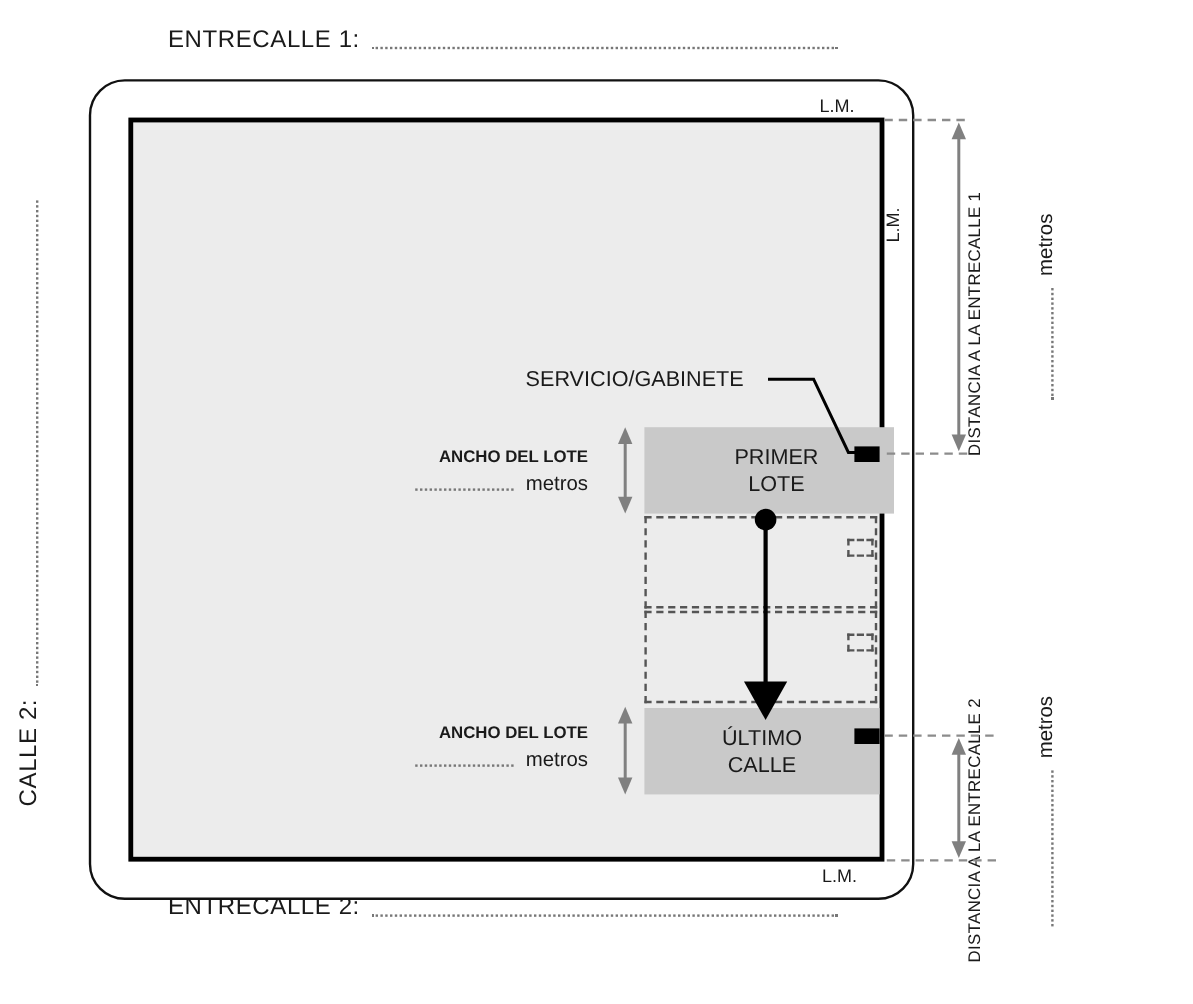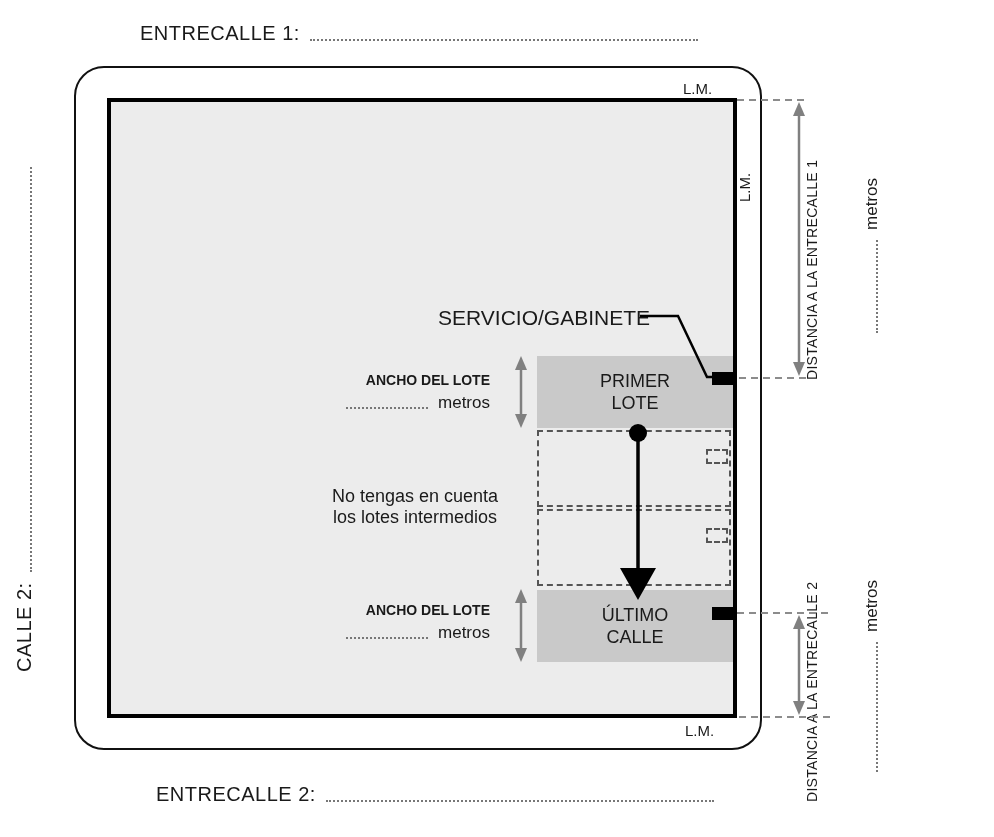--- a/index.html
+++ b/index.html
@@ -34,36 +34,36 @@
     position:absolute;right:1px;top:17px;width:22px;height:15px;
     box-sizing:border-box;border:2px dashed #555;
   }
   .lm{font-size:15px;white-space:nowrap;}
   .ancho{width:144px;text-align:right;}
   .ancho .t1{font-size:14px;white-space:nowrap;font-weight:bold;}
   .ancho .t2{font-size:17px;margin-top:5px;}
   .note{
     width:240px;text-align:center;font-size:18px;line-height:21px;white-space:pre-line;
   }
-  .svc{font-size:21px;white-space:nowrap;}
+  .svc{font-size:18px;white-space:nowrap;}
   .dist{font-size:14px;white-space:nowrap;letter-spacing:.3px;}
   .metros-rot{font-size:17px;white-space:nowrap;}
   svg.overlay{position:absolute;left:0;top:0;pointer-events:none;}
 </style>
 </head>
 <body>
 
 <div class="canvas">
 
   <div class="abs street fill-row" style="left:140px;top:22px;width:558px;">
     <span>ENTRECALLE 1:</span>
     <span class="dotfill gap"></span>
   </div>
 
-  <div class="abs street fill-row" style="left:140px;top:783px;width:558px;margin-left:16px;">
+  <div class="abs street fill-row" style="left:140px;top:745px;width:558px;">
     <span>ENTRECALLE 2:</span>
     <span class="dotfill gap"></span>
   </div>
 
   <div class="abs street fill-row rot" style="left:10px;top:672px;width:505px;height:26px;">
     <span>CALLE 2:</span>
     <span class="dotfill gap"></span>
   </div>
 
   <div class="abs street fill-row rot" style="left:948px;top:663px;width:498px;height:26px;">
@@ -71,35 +71,33 @@
     <span class="dotfill gap"></span>
   </div>
 
   <div class="abs outer-block"></div>
   <div class="abs manzana"></div>
 
   <div class="abs lm" style="left:683px;top:80px;">L.M.</div>
   <div class="abs lm rot" style="left:736px;top:202px;width:42px;height:18px;">L.M.</div>
   <div class="abs lm" style="left:685px;top:722px;">L.M.</div>
 
-  <div class="abs lot" style="top:356px;">PRIMER
+  <div class="abs lot" style="top:356px;padding-left:12px;">PRIMER
 LOTE</div>
 
   <div class="abs dashed-lot" style="top:430px;">
     <span class="mini-square"></span>
   </div>
   <div class="abs dashed-lot" style="top:509px;">
     <span class="mini-square"></span>
   </div>
 
   <div class="abs lot" style="top:590px;">ÚLTIMO
 CALLE</div>
 
-  <div class="abs note" style="left:295px;top:486px;">No tengas en cuenta
-los lotes intermedios</div>
 
   <div class="abs svc" style="left:438px;top:306px;">SERVICIO/GABINETE</div>
 
   <div class="abs ancho" style="left:346px;top:372px;">
     <div class="t1">ANCHO DEL LOTE</div>
     <div class="t2 fill-row">
       <span class="dotfill"></span>
       <span class="gap">metros</span>
     </div>
   </div>

